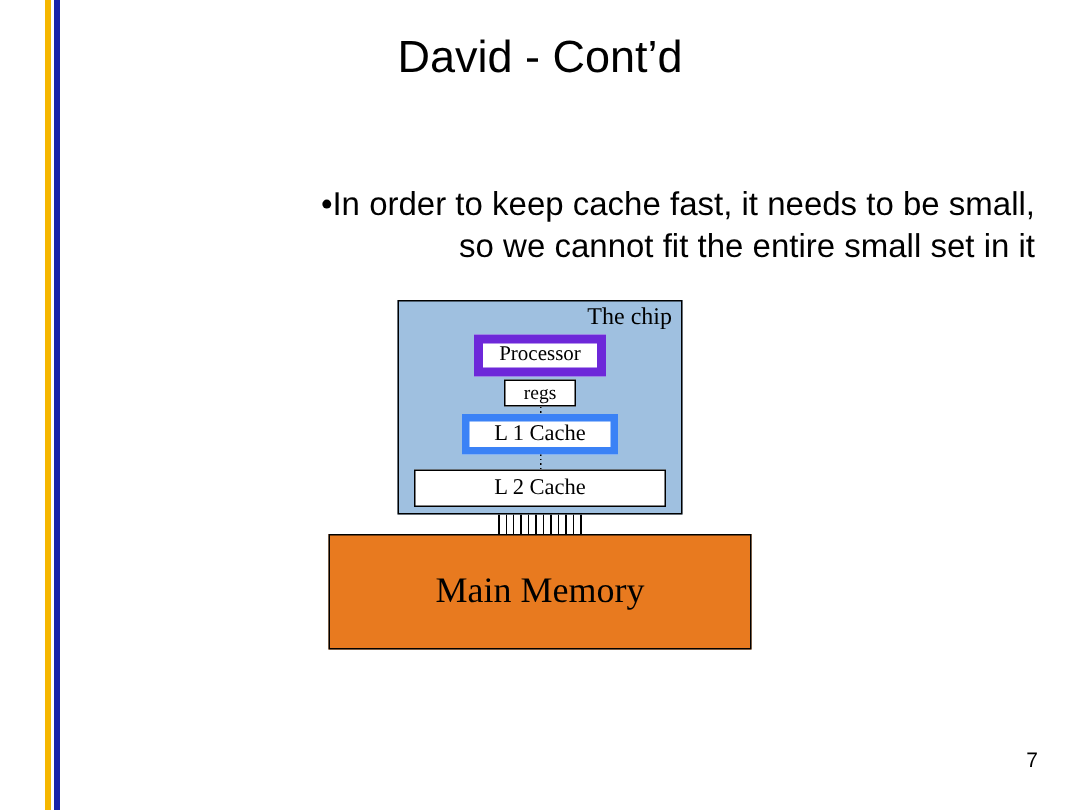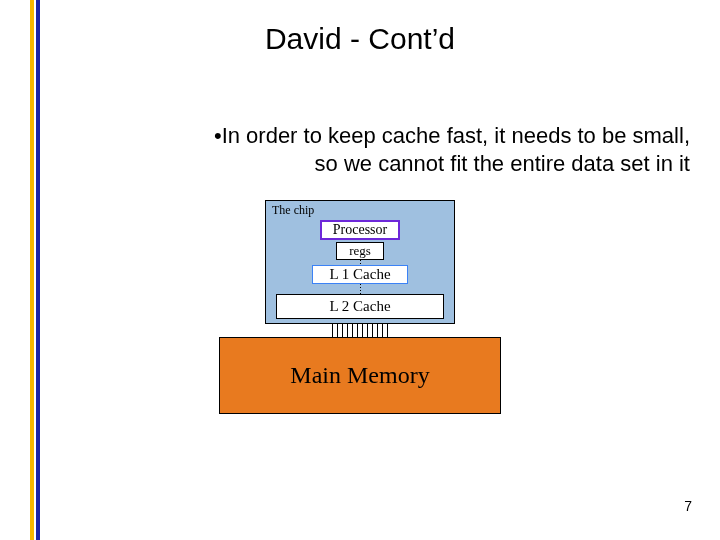--- a/index.html
+++ b/index.html
@@ -64,29 +64,29 @@
     display: inline-block;
     width: 190px;
     background: #9fc0e0;
     border: 1px solid #000;
     padding: 2px 4px 4px 4px;
     text-align: left;
     box-sizing: border-box;
   }
   .chip-label {
     font-family: "Times New Roman", Times, serif;
-    font-size: 12px;
-    text-align: left;
+    font-size: 16px;
+    text-align: right;
     padding: 0 2px 2px 2px;
   }
   .proc {
     width: 72px;
     margin: 0 auto 2px auto;
     background: #fff;
-    border: 2px solid #6d28d9;
+    border: 6px solid #6d28d9;
     font-family: "Times New Roman", Times, serif;
     font-size: 14px;
     text-align: center;
     padding: 0px 2px;
   }
   .regs {
     width: 42px;
     margin: 0 auto;
     background: #fff;
     border: 1px solid #000;
@@ -105,21 +105,21 @@
     left: 50%;
     top: 0;
     width: 1px;
     height: 100%;
     background: repeating-linear-gradient(#000 0 1px, transparent 1px 3px);
   }
   .l1 {
     width: 90px;
     margin: 0 auto;
     background: #fff;
-    border: 1px solid #3b82f6;
+    border: 5px solid #3b82f6;
     font-family: "Times New Roman", Times, serif;
     font-size: 15px;
     text-align: center;
     padding: 0px 2px;
   }
   .gap-md {
     height: 10px;
     position: relative;
   }
   .gap-md::after {
@@ -183,21 +183,21 @@
 
 <div class="rule yellow"></div>
 <div class="rule blue"></div>
 
 <div class="title">David - Cont’d</div>
 
 <div class="bullet-block">
   <div>
     <span class="dot">•</span><span class="txt">In order to keep cache fast, it needs to be small,</span>
   </div>
-  <div class="bullet-line2">so we cannot fit the entire data set in it</div>
+  <div class="bullet-line2">so we cannot fit the entire small set in it</div>
 </div>
 
 <div class="diagram">
   <div class="chip">
     <div class="chip-label">The chip</div>
     <div class="proc">Processor</div>
     <div class="regs">regs</div>
     <div class="gap-sm"></div>
     <div class="l1">L 1 Cache</div>
     <div class="gap-md"></div>

